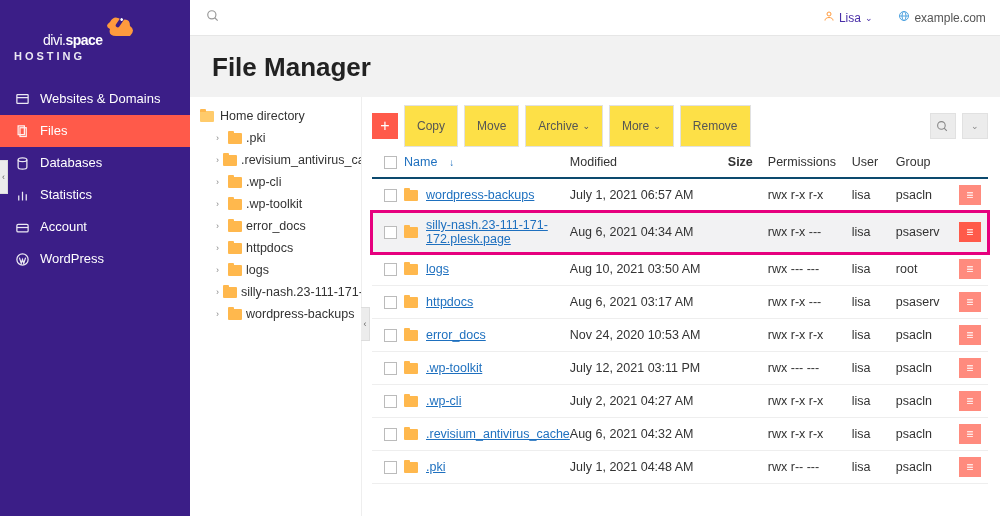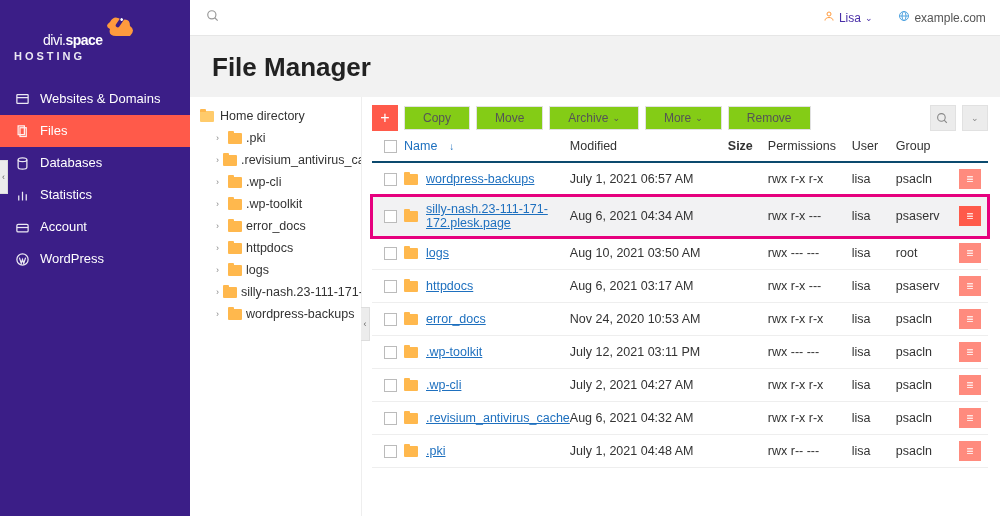--- a/index.html
+++ b/index.html
@@ -25,21 +25,21 @@
 .tree-root { display: flex; align-items: center; gap: 6px; padding: 4px 10px; }
 .tree-children { padding-left: 20px; }
 .tree-item { display: flex; align-items: center; gap: 4px; padding: 4px 6px; cursor: pointer; white-space: nowrap; overflow: hidden; }
 .tree-item .caret { width: 8px; font-size: 9px; color: #888; }
 .folder-icon { width: 14px; height: 11px; background: #ffb84d; border-radius: 1px; position: relative; flex-shrink: 0; }
 .folder-icon::before { content: ""; position: absolute; top: -2px; left: 0; width: 6px; height: 3px; background: #ffb84d; border-radius: 1px 1px 0 0; }
 .folder-icon.open { background: #ffcb6b; }
 .files { flex: 1; display: flex; flex-direction: column; padding: 8px 14px 8px 10px; }
 .toolbar { display: flex; align-items: center; gap: 6px; }
 .add-btn { width: 26px; height: 26px; background: #ff5a4a; color: #fff; display: flex; align-items: center; justify-content: center; font-size: 16px; cursor: pointer; }
-.tool-btn { height: 24px; padding: 0 18px; background: #84cc16; color: #555; font-size: 12px; display: flex; align-items: center; gap: 4px; cursor: pointer; border: 1px solid #e1e1e1; }
+.tool-btn { height: 42px; padding: 0 12px; background: #fde047; color: #555; font-size: 12px; display: flex; align-items: center; gap: 4px; cursor: pointer; border: 1px solid #e1e1e1; }
 .tool-sep { flex: 1; }
 .tool-icon-btn { width: 26px; height: 26px; background: #ececec; display: flex; align-items: center; justify-content: center; cursor: pointer; border: 1px solid #e1e1e1; color: #888; font-size: 12px; }
 .breadcrumb { padding: 6px 2px; font-size: 12px; color: #666; }
 .table { display: flex; flex-direction: column; }
 .thead { display: flex; align-items: center; border-bottom: 2px solid #0c4a6e; padding: 8px 4px; font-size: 12.5px; color: #333; }
 .trow { display: flex; align-items: center; border-bottom: 1px solid #eee; padding: 6px 4px; font-size: 12.5px; }
 .trow.highlight { background: #f2f2f3; outline: 3px solid #e6007e; outline-offset: -1px; }
 .col-check { width: 28px; display: flex; align-items: center; justify-content: center; }
 .col-name { flex: 1; display: flex; align-items: center; gap: 8px; min-width: 0; }
 .col-mod { width: 158px; }

